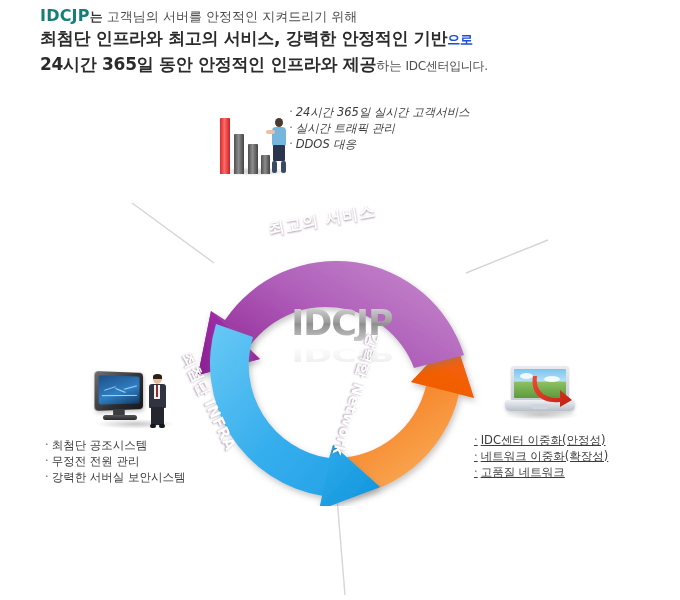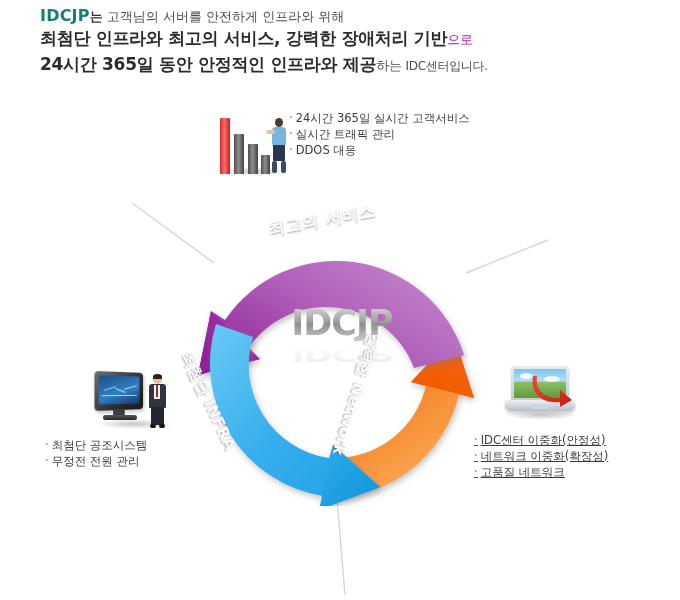--- a/index.html
+++ b/index.html
@@ -12,30 +12,30 @@
   }
   #stage{position:absolute;left:0;top:0;width:680px;height:600px;}
 
   
   .header{position:absolute;left:40px;top:6px;width:600px;}
   .hl{white-space:nowrap;}
   .hl1{font-size:13px;color:#4c4c4c;line-height:19px;}
   .hl1 .brand{color:#157f76;font-weight:bold;font-size:16px;letter-spacing:.2px;}
   .hl1 .b1{font-weight:bold;color:#333;font-size:13px;}
   .hl2{font-size:17px;font-weight:bold;color:#2b2b2b;line-height:24px;letter-spacing:-0.3px;}
-  .hl2 .sm{font-size:13px;font-weight:normal;color:#a21caf;}
+  .hl2 .sm{font-size:13px;font-weight:bold;color:#1d4ed8;}
   .hl3{font-size:17px;font-weight:bold;color:#2b2b2b;line-height:24px;letter-spacing:-0.3px;}
   .hl3 .sm{font-size:13px;font-weight:normal;color:#4c4c4c;}
   .hl3 .sm2{font-size:12px;font-weight:normal;color:#4c4c4c;text-align:center;}
 
   
   .bullets{position:absolute;font-size:11.5px;color:#3b3b3b;line-height:16px;white-space:nowrap;}
   .bullets div{padding-left:0;}
   .bullets .dot{color:#6a6a6a;margin-right:3px;}
-  #bullets-service{left:289px;top:110px;}
+  #bullets-service{left:289px;top:104px;font-style:italic;}
   #bullets-infra{left:45px;top:437px;}
   #bullets-network{left:474px;top:432px;text-decoration:underline;}
 
   
   #cycle{position:absolute;left:168px;top:196px;width:340px;height:310px;}
   #cycle svg{display:block;}
 
   .ringlabel{
     position:absolute;color:#ffffff;font-weight:bold;
     text-shadow:0 1px 2px rgba(60,20,60,.45);
@@ -117,24 +117,24 @@
   .gshadow{position:absolute;border-radius:50%;
      background:radial-gradient(ellipse at center,rgba(0,0,0,.22),rgba(0,0,0,0) 70%);}
 </style>
 </head>
 <body>
 
 <div id="stage">
 
   <div class="header">
     <div class="hl hl1">
-      <span class="brand">IDCJP</span><span class="b1">는</span><span> 고객님의 서버를 안전하게 인프라와 위해</span>
+      <span class="brand">IDCJP</span><span class="b1">는</span><span> 고객님의 서버를 안정적인 지켜드리기 위해</span>
     </div>
     <div class="hl hl2">
-      <span>최첨단 인프라와 최고의 서비스, 강력한 장애처리 기반</span><span class="sm">으로</span>
+      <span>최첨단 인프라와 최고의 서비스, 강력한 안정적인 기반</span><span class="sm">으로</span>
     </div>
     <div class="hl hl3">
       <span>24시간 365일 동안 안정적인 인프라와 제공</span><span class="sm">하는 </span><span class="sm2">IDC센터입니다.</span>
     </div>
   </div>
 
   <svg width="680" height="600" style="position:absolute;left:0;top:0;pointer-events:none;">
     <line x1="132" y1="203" x2="214" y2="263" stroke="#d6d6d6" stroke-width="1.4"></line>
     <line x1="548" y1="240" x2="466" y2="273" stroke="#d6d6d6" stroke-width="1.4"></line>
     <line x1="337" y1="498" x2="345" y2="595" stroke="#d6d6d6" stroke-width="1.4"></line>
@@ -227,20 +227,21 @@
 
   <div class="bullets" id="bullets-service">
     <div><span class="dot">·</span><span>24시간 365일 실시간 고객서비스</span></div>
     <div><span class="dot">·</span><span>실시간 트래픽 관리</span></div>
     <div><span class="dot">·</span><span>DDOS 대응</span></div>
   </div>
 
   <div class="bullets" id="bullets-infra">
     <div><span class="dot">·</span><span>최첨단 공조시스템</span></div>
     <div><span class="dot">·</span><span>무정전 전원 관리</span></div>
+    <div><span class="dot">·</span><span>강력한 서버실 보안시스템</span></div>
   </div>
 
   <div class="bullets" id="bullets-network">
     <div><span class="dot">·</span><span>IDC센터 이중화(안정성)</span></div>
     <div><span class="dot">·</span><span>네트워크 이중화(확장성)</span></div>
     <div><span class="dot">·</span><span>고품질 네트워크</span></div>
   </div>
 
   <div class="illus" id="illus-chart">
     <div class="gshadow" style="left:-2px;top:55px;width:72px;height:9px;"></div>

